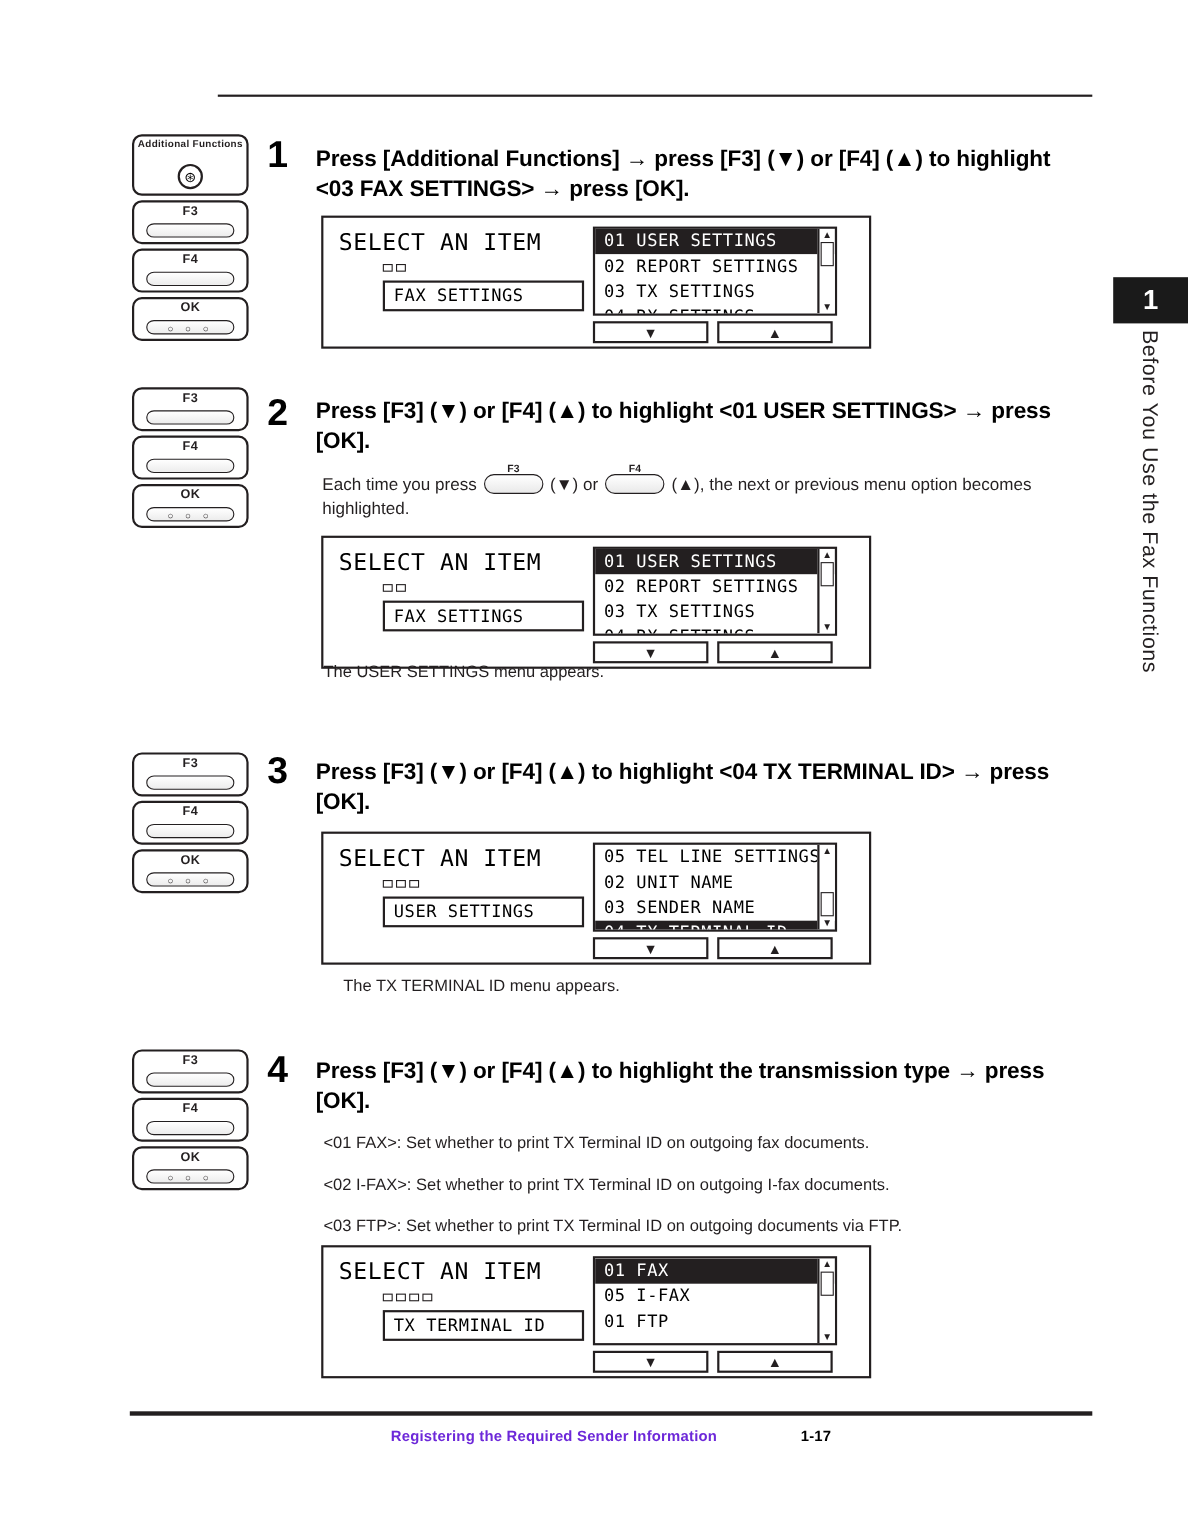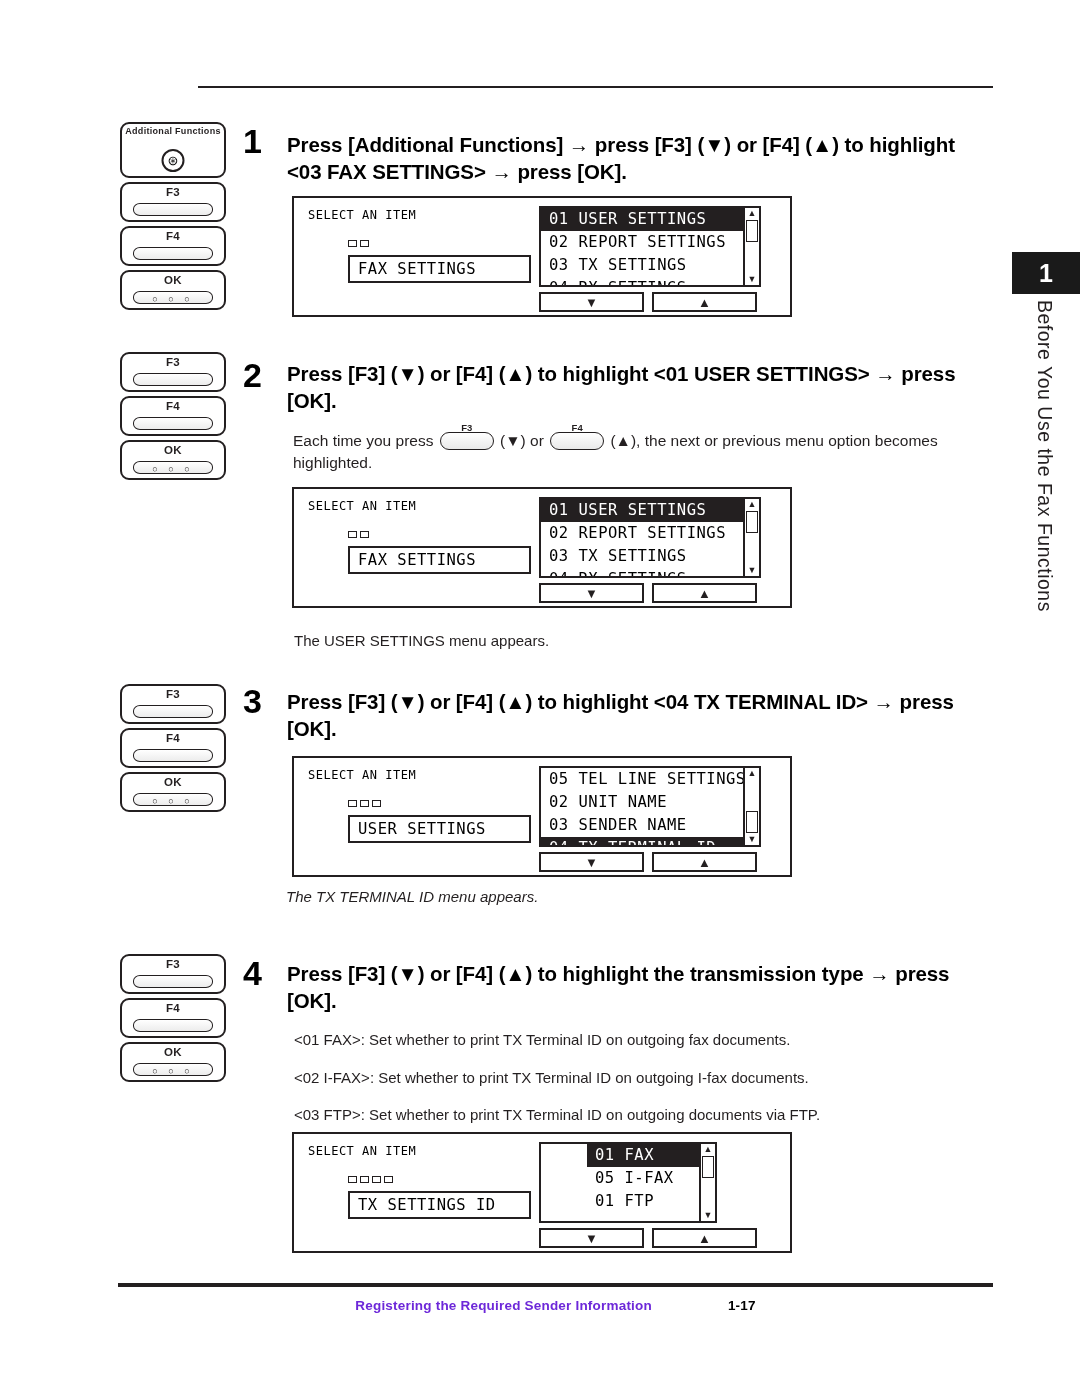--- a/index.html
+++ b/index.html
@@ -117,21 +117,21 @@
 
   
   .lcd {
     position:absolute;
     border:2.5px solid #231f20;
     background:#fff;
   }
   .lcd .left-title {
     position:absolute; left:14px; top:10px;
     font-family:"DejaVu Sans Mono", monospace;
-    font-size:12px; letter-spacing:.5px; color:#000;
+    font-size:21px; letter-spacing:.5px; color:#000;
   }
   .lcd .squares {
     position:absolute; left:54px;
     display:flex; gap:3px;
   }
   .lcd .squares i {
     display:block; width:9px; height:7px;
     border:1.4px solid #231f20; background:#fff;
   }
   .lcd .left-box {
@@ -277,21 +277,21 @@
       <div class="thumb" style="top:12px; height:22px;"></div>
       <div class="arw" style="bottom:1px;">▼</div>
     </div>
   </div>
   <div class="btnbar" style="left:245px; top:94px;">
     <div class="b" style="width:105px; height:20px;">▼</div>
     <div class="b" style="width:105px; height:20px;">▲</div>
   </div>
 </div>
 
-<div class="note-text" style="left:294px; top:632px;">The USER SETTINGS menu appears.</div>
+<div class="note-text" style="left:294px; top:602px;">The USER SETTINGS menu appears.</div>
 
 <div class="keycol" style="top:684px;">
   <div class="key">
     <div class="klabel">F3</div>
     <div class="kbtn"></div>
   </div>
   <div class="key">
     <div class="klabel">F4</div>
     <div class="kbtn"></div>
   </div>
@@ -323,21 +323,21 @@
       <div class="thumb" style="bottom:12px; height:22px;"></div>
       <div class="arw" style="bottom:1px;">▼</div>
     </div>
   </div>
   <div class="btnbar" style="left:245px; top:94px;">
     <div class="b" style="width:105px; height:20px;">▼</div>
     <div class="b" style="width:105px; height:20px;">▲</div>
   </div>
 </div>
 
-<div class="note-text" style="left:286px; top:888px;font-style:italic;">The TX TERMINAL ID menu appears.</div>
+<div class="note-text" style="left:312px; top:888px;">The TX TERMINAL ID menu appears.</div>
 
 <div class="keycol" style="top:954px;">
   <div class="key">
     <div class="klabel">F3</div>
     <div class="kbtn"></div>
   </div>
   <div class="key">
     <div class="klabel">F4</div>
     <div class="kbtn"></div>
   </div>
@@ -356,22 +356,22 @@
 <div class="note-text" style="left:294px; top:1106px;">&lt;03 FTP&gt;: Set whether to print TX Terminal ID on outgoing documents via FTP.</div>
 
 <div class="lcd" style="left:292px; top:1132px; width:500px; height:121px;">
   <div class="left-title">SELECT AN ITEM</div>
   <div class="squares" style="top:42px;">
       <i></i>
       <i></i>
       <i></i>
       <i></i>
     </div>
-  <div class="left-box" style="top:57px; width:183px;">TX SETTINGS ID</div>
-  <div class="menu" style="left:245px; top:8px; width:178px; height:81px;padding-left:46px;">
+  <div class="left-box" style="top:57px; width:183px;">TX TERMINAL ID</div>
+  <div class="menu" style="left:245px; top:8px; width:222px; height:81px;">
     <div class="row sel">01 FAX</div>
     <div class="row">05 I-FAX</div>
     <div class="row">01 FTP</div>
     <div class="scroll">
       <div class="arw" style="top:1px;">▲</div>
       <div class="thumb" style="top:12px; height:22px;"></div>
       <div class="arw" style="bottom:1px;">▼</div>
     </div>
   </div>
   <div class="btnbar" style="left:245px; top:94px;">

